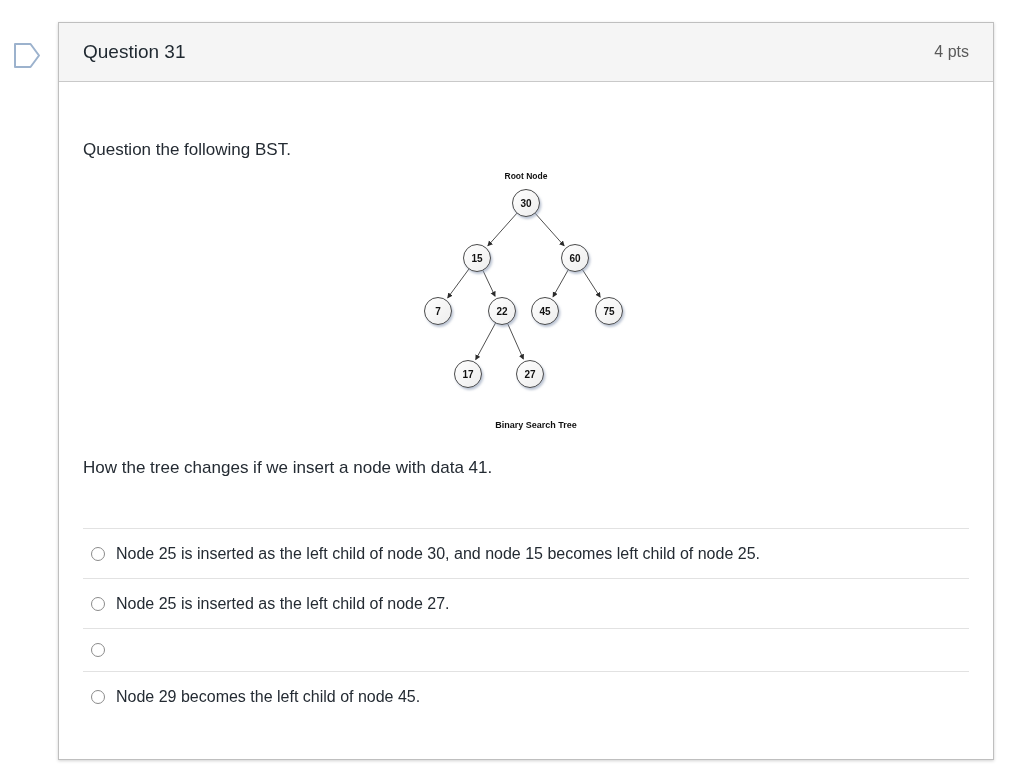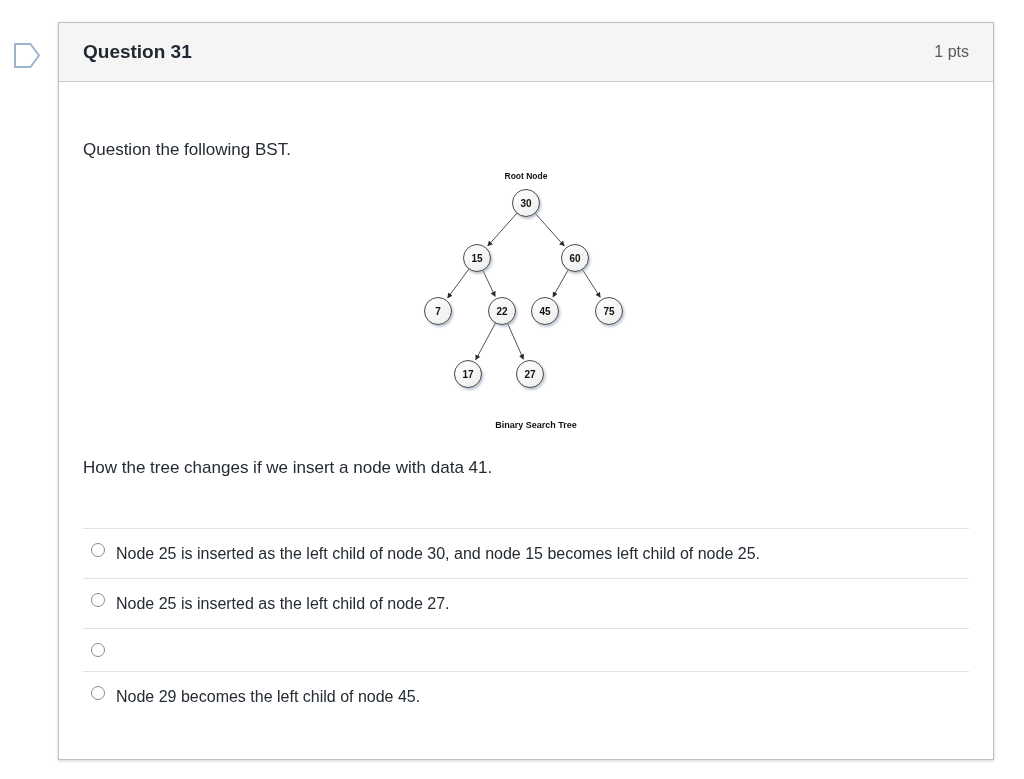--- a/index.html
+++ b/index.html
@@ -3,47 +3,47 @@
 <meta charset="utf-8">
 <style>
   * { margin:0; padding:0; box-sizing:border-box; }
   html,body { width:1024px; height:779px; background:#ffffff;
     font-family:"Liberation Sans", sans-serif; color:#222; }
   .flag-wrap { position:absolute; left:13px; top:42px; width:30px; height:28px; cursor:pointer; }
   .qbox { position:absolute; left:58px; top:22px; width:936px; height:738px;
     background:#fff; border:1px solid #bfbfbf; box-shadow:0 1px 3px rgba(0,0,0,.18); }
   .qheader { height:59px; background:#f5f5f5; border-bottom:1px solid #c9c9c9;
     display:flex; align-items:center; justify-content:space-between; padding:0 24px; }
-  .qtitle { font-size:19px; font-weight:bold; color:#1f2830; }
+  .qtitle { font-size:19px; font-weight:normal; color:#1f2830; }
   .qpts { font-size:16px; color:#5a5a5a; }
   .qbody { padding:0 24px; }
   .intro { margin-top:56px; font-size:17px; line-height:24px; color:#242b33; }
   .tree-wrap { width:260px; margin:4px auto 0 auto; }
   .prompt { margin-top:14px; font-size:17px; line-height:24px; color:#242b33; }
   .options { margin-top:48px; }
   .option { border-top:1px solid #e2e2e2; padding:14px 8px; display:flex;
-    align-items:flex-start; gap:11px; cursor:pointer; }
+    align-items:center; gap:11px; cursor:pointer; }
   .radio { width:14px; height:14px; border:1px solid #8b8b8b; border-radius:50%;
     background:#fff; flex-shrink:0; }
   .option-label { font-size:16px; line-height:21px; color:#242b33; }
   svg text { font-family:"Liberation Sans", sans-serif; }
 </style>
 </head>
 <body>
 
 <div class="flag-wrap">
   <svg width="30" height="28" viewBox="0 0 30 28">
     <path d="M2 2 h15.5 l8.5 11.5 -8.5 11.5 h-15.5 z" fill="none" stroke="#9cb2cd" stroke-width="2" stroke-linejoin="round"></path>
   </svg>
 </div>
 
 <div class="qbox">
   <div class="qheader">
     <span class="qtitle">Question 31</span>
-    <span class="qpts">1 pts</span>
+    <span class="qpts">4 pts</span>
   </div>
   <div class="qbody">
     <p class="intro">Question the following BST.</p>
 
     <div class="tree-wrap">
       <svg id="treeSvg" width="260" height="272" viewBox="0 0 260 272">
           <defs>
     <linearGradient id="ng" x1="0" y1="0" x2="1" y2="1">
       <stop offset="0" stop-color="#ffffff"></stop>
               <stop offset="1" stop-color="#ededed"></stop>

